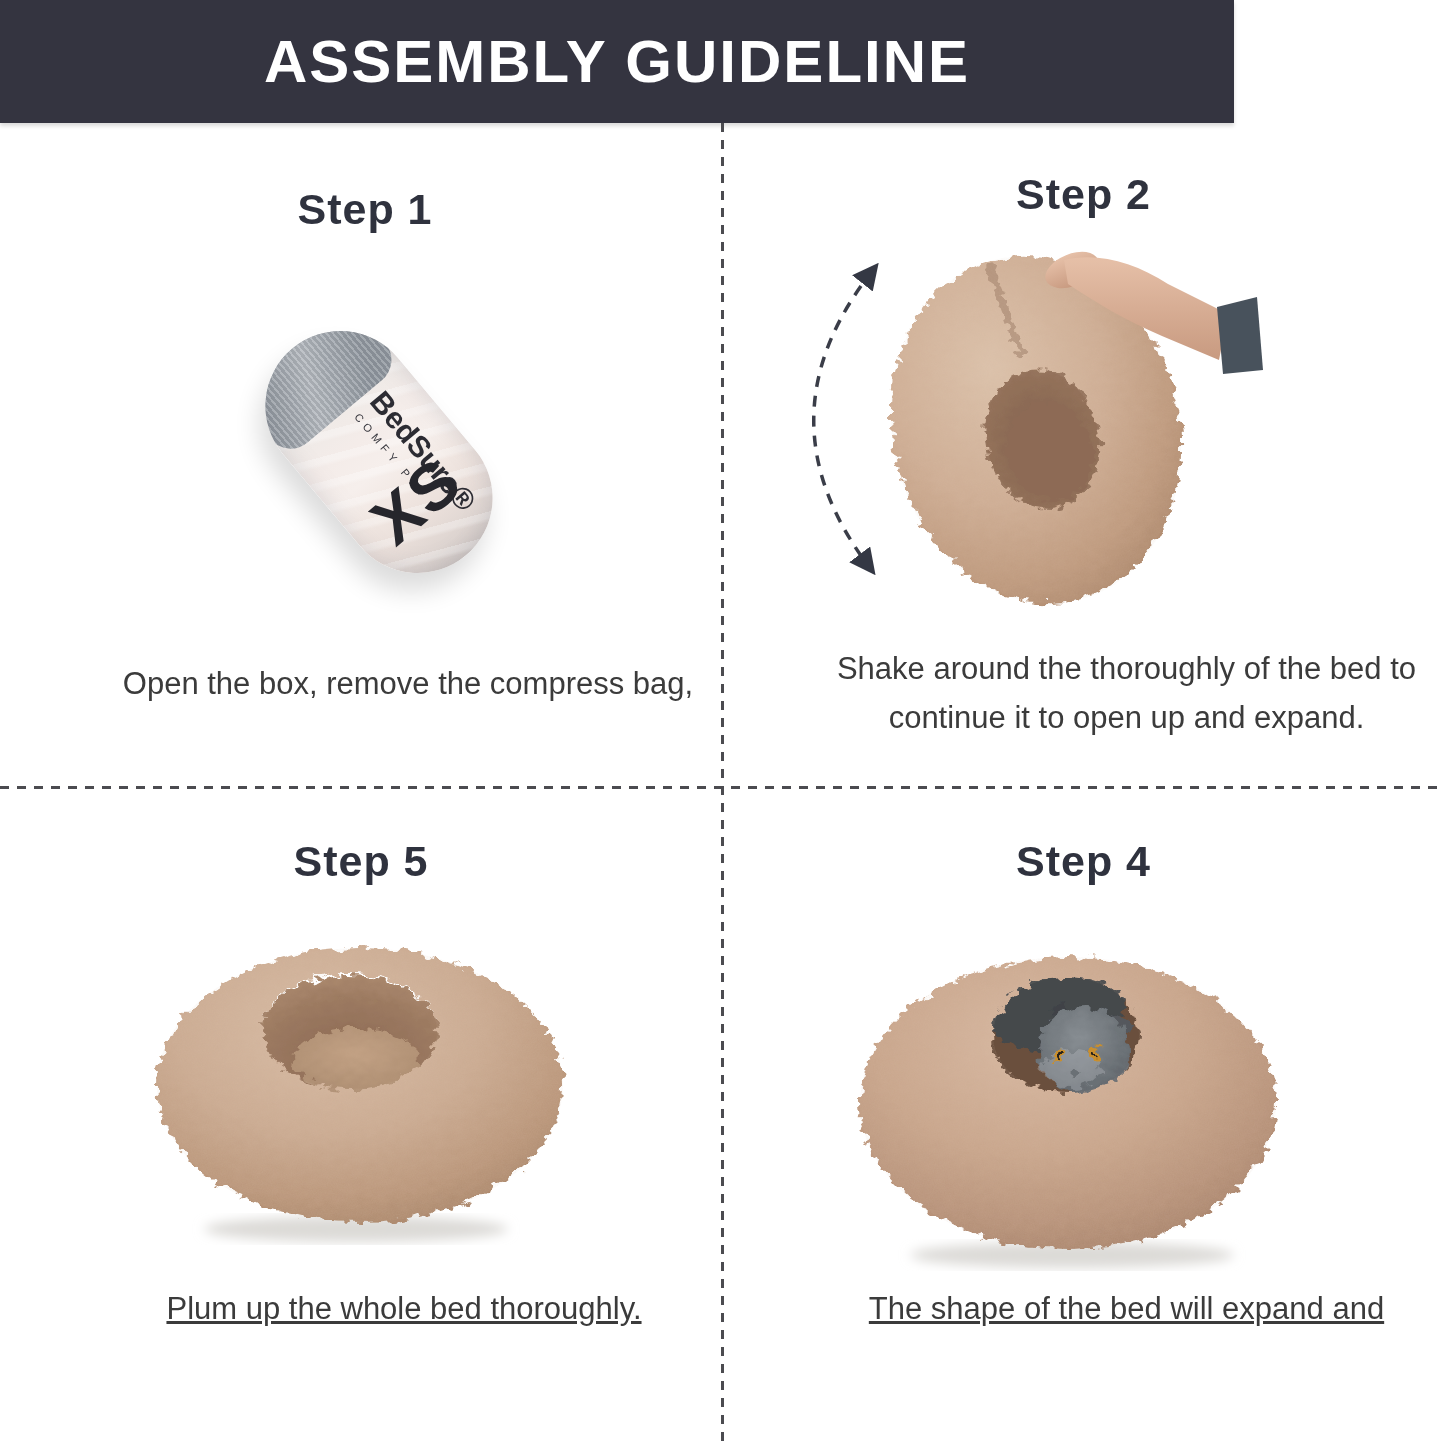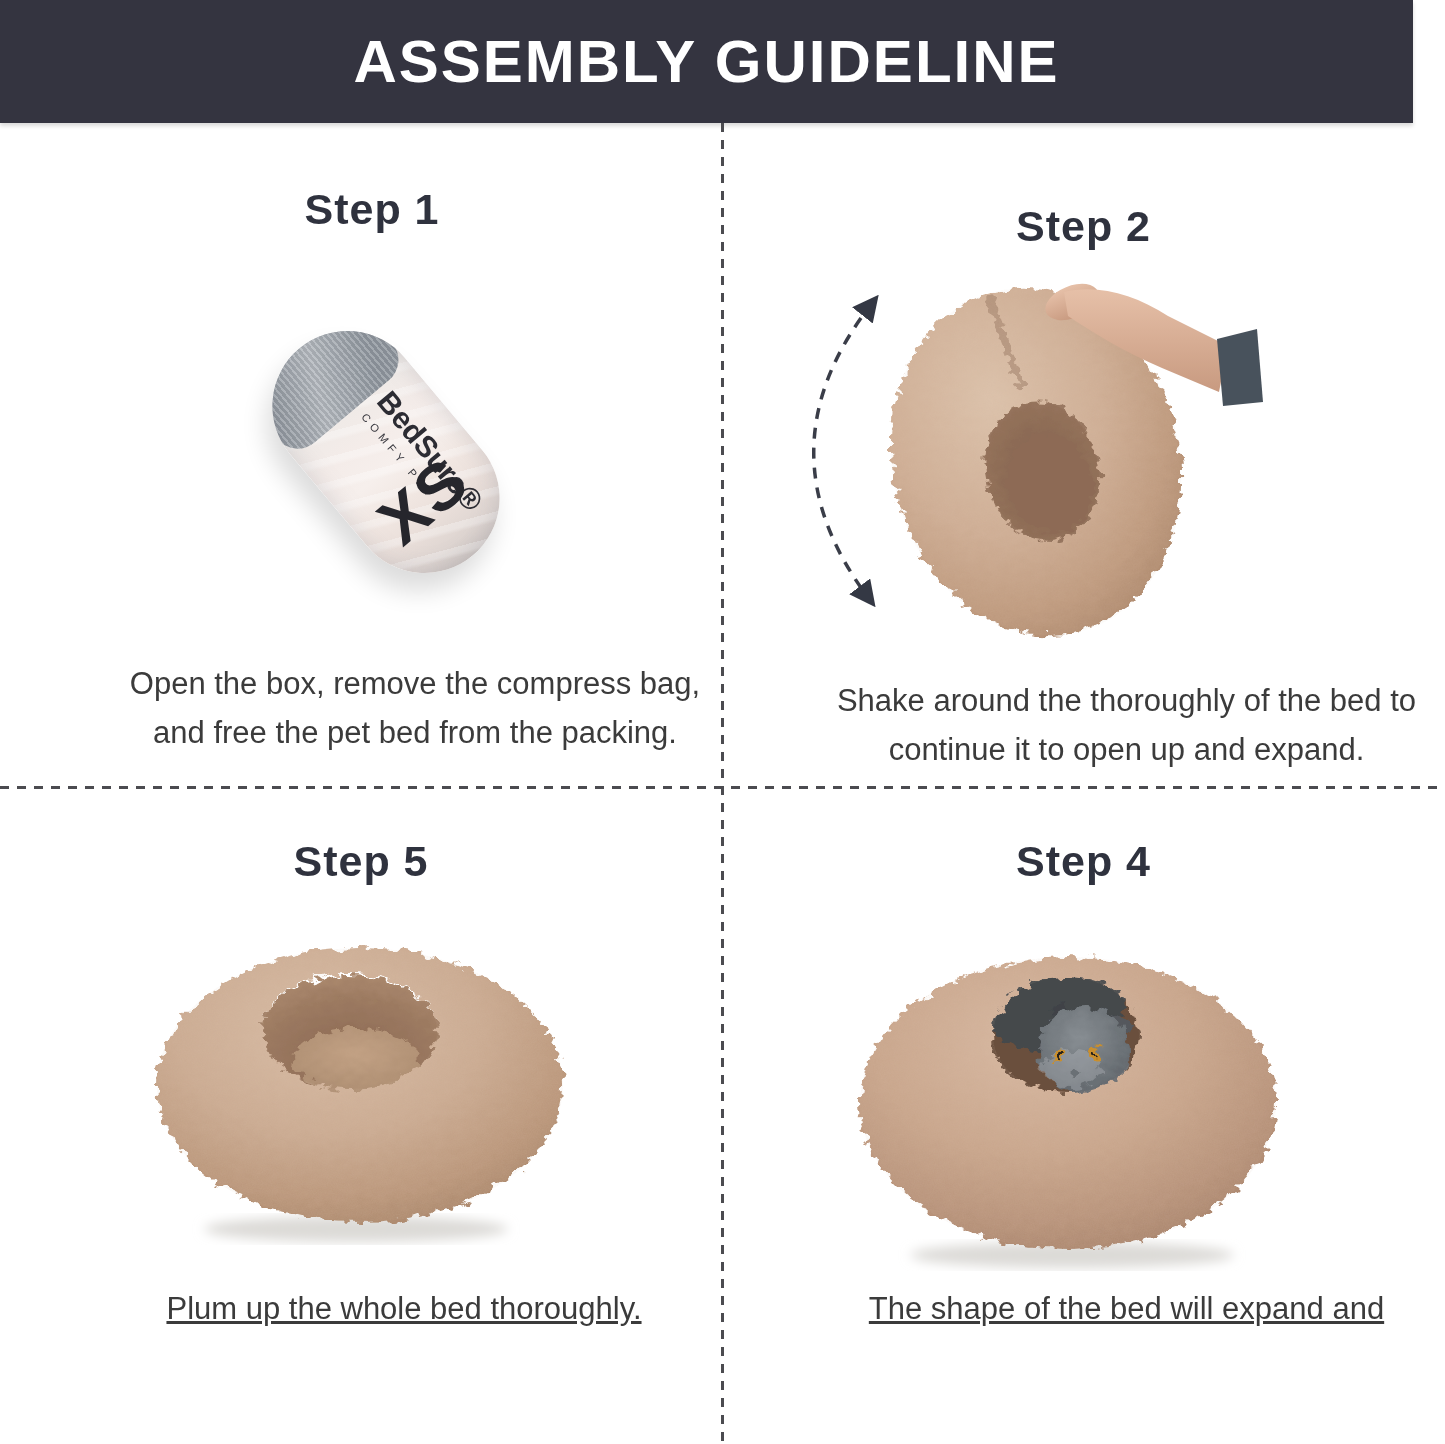--- a/index.html
+++ b/index.html
@@ -2,40 +2,40 @@
 <html><head>
 <meta charset="utf-8">
 <style>
   html,body{margin:0;padding:0;background:#ffffff;}
   .canvas{
     position:relative;width:1445px;height:1444px;background:#ffffff;overflow:hidden;
     font-family:"Liberation Sans", sans-serif;
   }
   
   .header{
-    position:absolute;left:0;top:0;width:1413px;height:123px;
+    position:absolute;left:0;top:0;width:1234px;height:123px;
     background:#343440;display:flex;align-items:center;justify-content:center;
     box-shadow:0 3px 4px rgba(0,0,0,0.15);
   }
   .header h1{
     margin:0;color:#ffffff;font-size:60px;font-weight:700;letter-spacing:2px;
   }
   
   .divider-v{
     position:absolute;left:721px;top:123px;width:3px;height:1321px;
     background:repeating-linear-gradient(180deg,#4b4b50 0 9px,transparent 9px 17px);
   }
   .divider-h{
     position:absolute;left:0;top:786px;width:1445px;height:3px;
     background:repeating-linear-gradient(90deg,#4b4b50 0 9px,transparent 9px 17px);
   }
   
   .quad{position:absolute;overflow:hidden;}
-  .q1{left:11px;top:123px;width:722px;height:664px;}
-  .q2{left:722px;top:140px;width:723px;height:664px;}
+  .q1{left:4px;top:123px;width:722px;height:664px;}
+  .q2{left:722px;top:108px;width:723px;height:664px;}
   .q3{left:0;top:787px;width:722px;height:657px;}
   .q4{left:722px;top:787px;width:723px;height:657px;}
   .step-title{
     position:absolute;left:0;width:100%;text-align:center;margin:0;
     font-size:43px;font-weight:700;color:#2f323e;letter-spacing:1px;
   }
   .row-top .step-title{top:62px;}
   .row-bottom .step-title{top:50px;}
   .caption{
     position:absolute;left:0;width:100%;text-align:center;margin:0;
@@ -89,21 +89,20 @@
 
     <div class="bag">
       <div class="bag-cap"></div>
       <div class="bag-brand">BedSure®</div>
       <div class="bag-tagline">COMFY PET</div>
       <div class="bag-xs">XS</div>
     </div>
 
     <p class="caption">
       <span>Open the box, remove the compress bag,</span>
-      <span>and free the pet bed from the packing.</span>
     </p>
   </section>
 
   <section class="quad q2 row-top">
     <h2 class="step-title">Step 2</h2>
 
     <svg class="art-svg" width="723" height="664" viewBox="0 0 723 664">
       <defs>
         <filter id="fur2" x="-15%" y="-15%" width="130%" height="130%">
           <feTurbulence type="fractalNoise" baseFrequency="0.09 0.13" numOctaves="2" seed="7" result="n"></feTurbulence>

